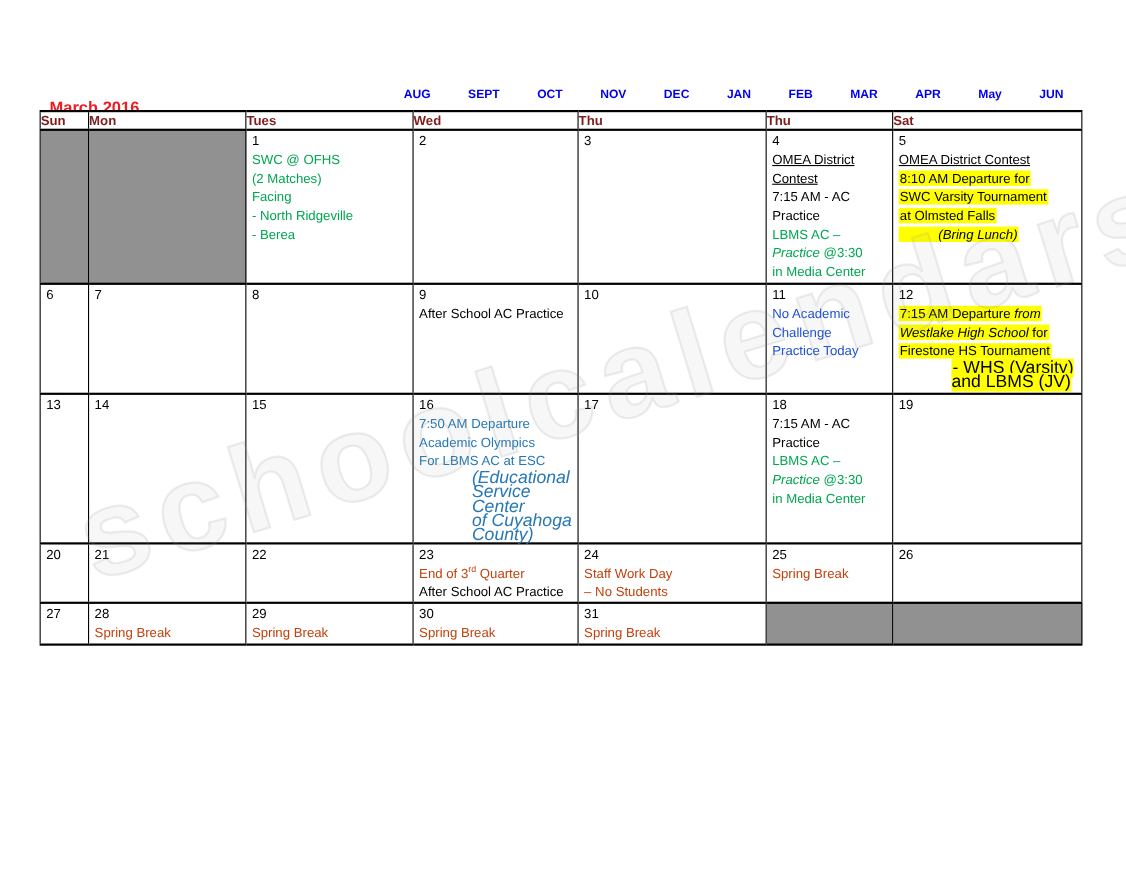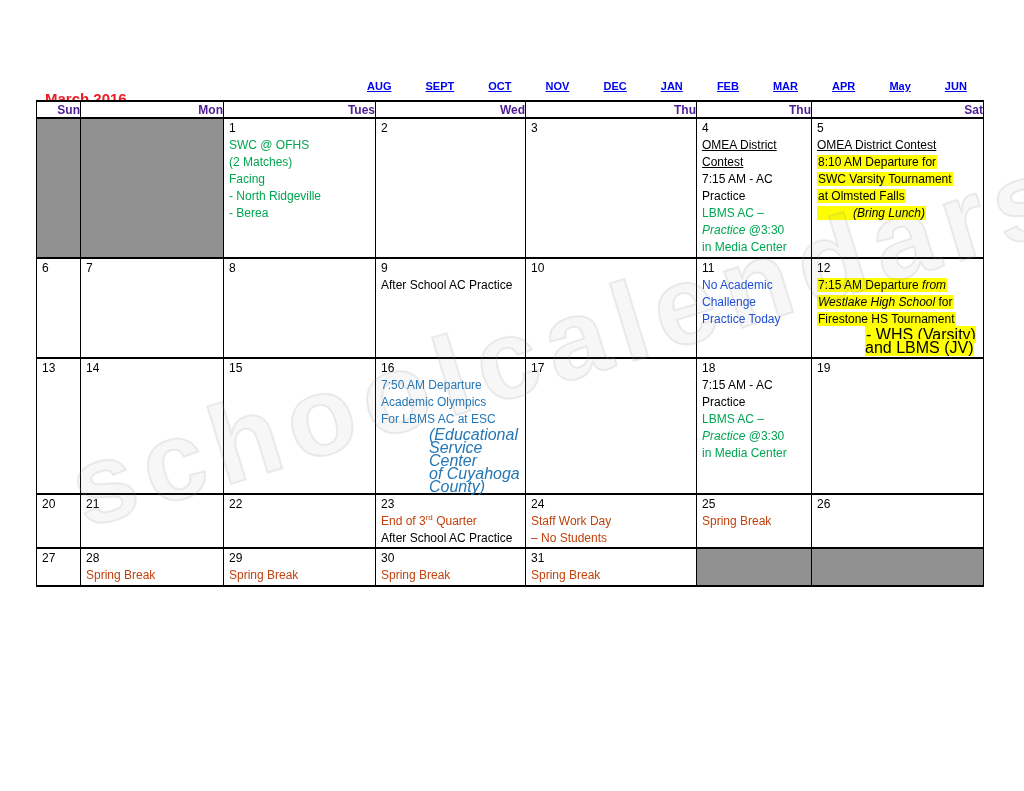--- a/index.html
+++ b/index.html
@@ -9,35 +9,35 @@
   .page-title {
     position:absolute; left:45px; top:90px;
     font-size:15px; font-weight:bold; color:#ED1C24;
   }
 
   .month-nav {
     position:absolute; left:367px; top:80px; width:600px;
     display:flex; justify-content:space-between;
     font-size:11px; font-weight:bold;
   }
-  .month-nav a { color:#0000EE; text-decoration:underline; cursor:pointer; }
+  .month-nav a { color:#0000EE; cursor:pointer; }
 
   table.cal {
     position:absolute; left:36px; top:100px;
     width:947px; table-layout:fixed; border-collapse:collapse;
     background:#ffffff;
   }
   table.cal th, table.cal td {
     border:1px solid #000;
     border-top:2px solid #000;
     border-bottom:2px solid #000;
   }
   table.cal th {
-    font-size:12px; font-weight:bold; text-align:right;
-    height:17px; padding:0; color:#4c1d95;
+    font-size:12px; font-weight:bold; text-align:left;
+    height:17px; padding:0; color:#7f1d1d;
   }
   table.cal td {
     vertical-align:top; padding:1px 4px 0 5px;
     font-size:12px; color:#000;
   }
   td.gray { background:#919191; }
 
   .daynum { font-size:12px; line-height:17px; color:#000; font-weight:normal; }
   .line  { line-height:17px; font-weight:normal; }
   .line.reg { font-weight:normal;text-decoration:underline; }

